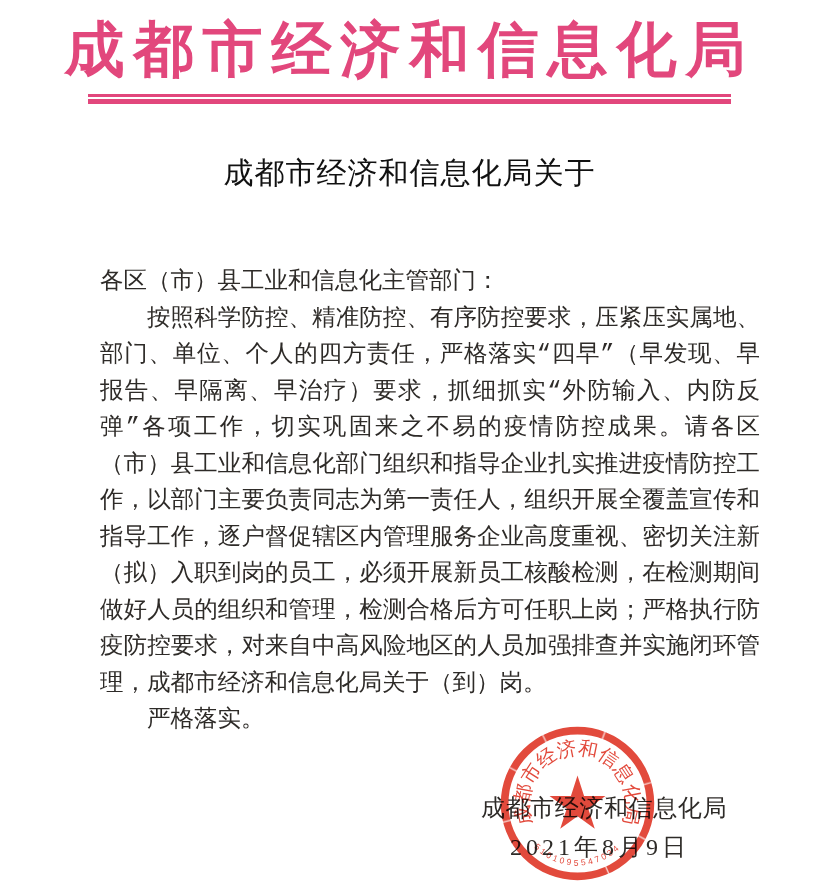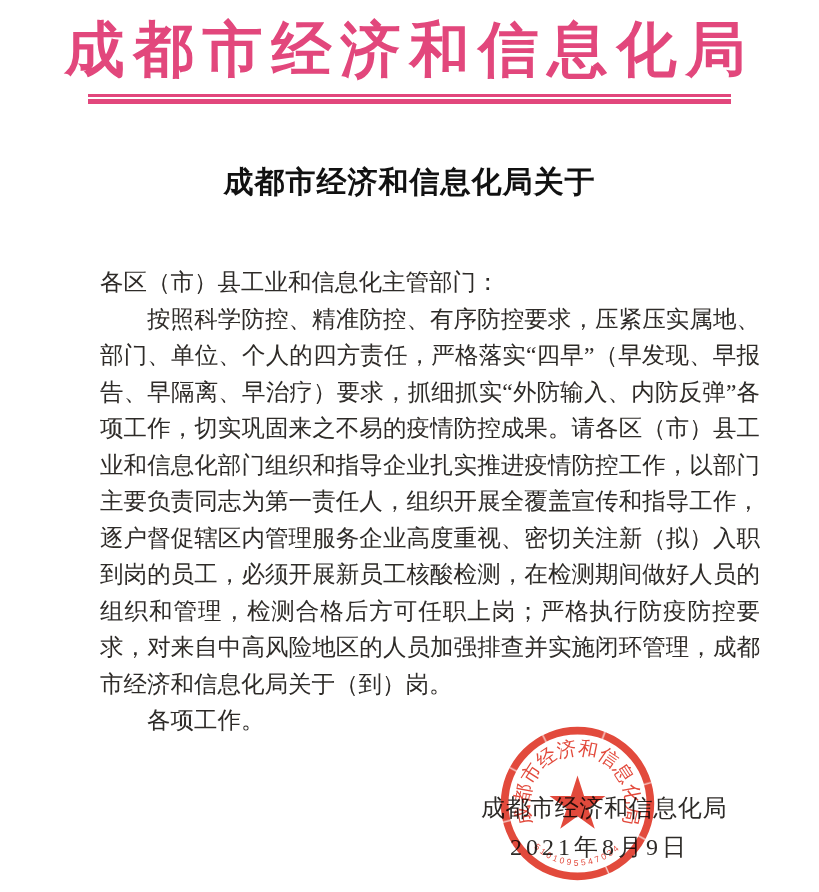--- a/index.html
+++ b/index.html
@@ -45,35 +45,34 @@
 
   
   .doc-title {
     position: absolute;
     top: 152px;
     left: 0;
     width: 100%;
     text-align: center;
     color: #111111;
     font-family: "Liberation Sans", "DejaVu Sans", sans-serif;
-    font-weight: 700;
+    font-weight: 400;
     font-size: 30px;
     line-height: 42px;
     letter-spacing: 1px;
-    margin-top: 9px;
   }
 
   
   .body-text {
     position: absolute;
     top: 264px;
     left: 100px;
     width: 660px;
     color: #2e2b28;
-    font-family: Liberation Serif, serif;
+    font-family: Liberation Mono, monospace;
     font-size: 23.5px;
     line-height: 36.5px;
     text-align: justify;
   }
   .body-text p {
     margin: 0;
   }
   .indent {
     text-indent: 2em;
   }
@@ -122,21 +121,21 @@
   <div class="letterhead">成都市经济和信息化局</div>
   <div class="letterhead-rule"></div>
 
   <div class="doc-title">
     <div>成都市经济和信息化局关于</div>
   </div>
 
   <div class="body-text">
     <p>各区（市）县工业和信息化主管部门：</p>
     <p class="indent">按照科学防控、精准防控、有序防控要求，压紧压实属地、部门、单位、个人的四方责任，严格落实“四早”（早发现、早报告、早隔离、早治疗）要求，抓细抓实“外防输入、内防反弹”各项工作，切实巩固来之不易的疫情防控成果。请各区（市）县工业和信息化部门组织和指导企业扎实推进疫情防控工作，以部门主要负责同志为第一责任人，组织开展全覆盖宣传和指导工作，逐户督促辖区内管理服务企业高度重视、密切关注新（拟）入职到岗的员工，必须开展新员工核酸检测，在检测期间做好人员的组织和管理，检测合格后方可任职上岗；严格执行防疫防控要求，对来自中高风险地区的人员加强排查并实施闭环管理，成都市经济和信息化局关于（到）岗。</p>
-    <p class="indent">各项工作。</p>
+    <p class="indent">严格落实。</p>
   </div>
 
   <div class="sig-agency">成都市经济和信息化局</div>
   <div class="sig-date">2021年8月9日</div>
 
   <div class="seal">
     <svg viewBox="0 0 200 200" xmlns="http://www.w3.org/2000/svg">
       <defs>
         <path id="sealTopArc" d="M 42.9 126.6 A 63 63 0 1 1 157.1 126.6" fill="none"></path>
         <path id="sealBottomArc" d="M 30.7 140 A 80 80 0 0 0 169.3 140" fill="none"></path>

